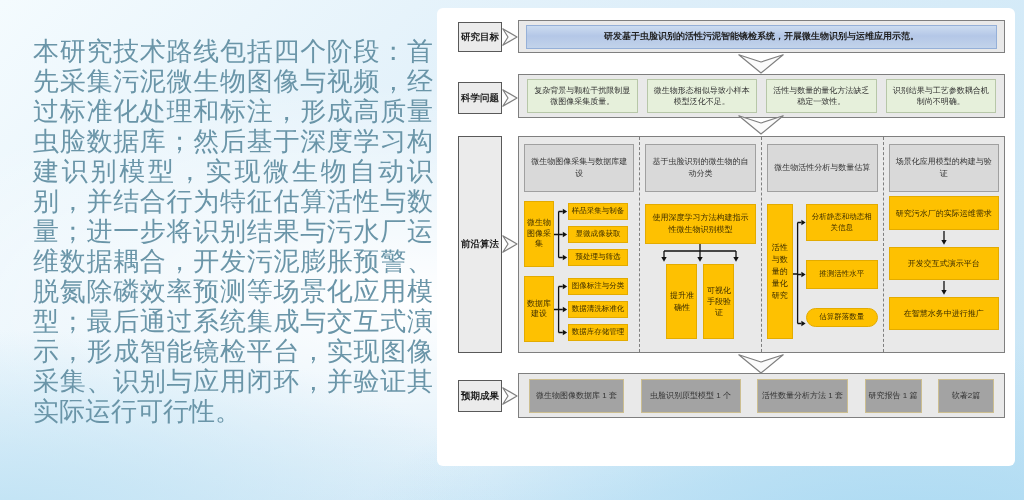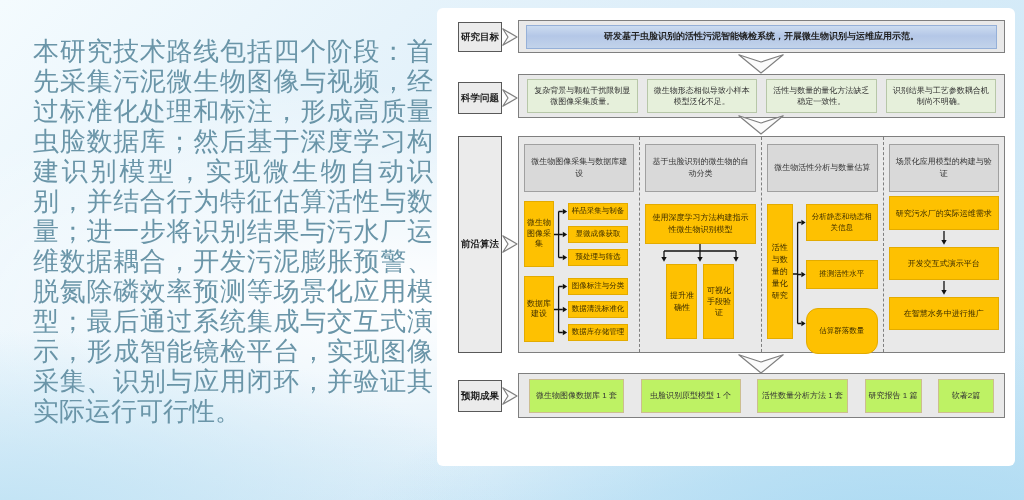--- a/index.html
+++ b/index.html
@@ -53,21 +53,21 @@
   }
   .c-quest{top:66px;height:44px;display:flex;align-items:center;gap:9px;padding:0 8px;}
   .greenbox{
     flex:1;height:34px;background:#e6f0db;border:1px solid #b7c7a8;box-sizing:border-box;
     display:flex;align-items:center;justify-content:center;text-align:center;
     font-size:8px;line-height:1.4;color:#333;padding:0 4px;
   }
   .c-content{top:128px;height:217px;display:flex;}
   .c-out{top:365px;height:45px;display:flex;align-items:center;justify-content:space-between;padding:0 10px;}
   .yellowbox{
-    height:34px;background:#bef264;border:1px solid #ccbe90;box-sizing:border-box;
+    height:34px;background:#a3a3a3;border:1px solid #ccbe90;box-sizing:border-box;
     display:flex;align-items:center;justify-content:center;
     font-size:8px;color:#333;white-space:nowrap;
   }
   
   .col{flex:1;padding:7px 5px 4px 5px;box-sizing:border-box;}
   .col.sep{border-right:1px dashed #7f7f7f;}
   .colheader{
     height:48px;background:#d9d9d9;border:1px solid #a0a0a0;box-sizing:border-box;
     display:flex;align-items:center;justify-content:center;text-align:center;
     font-size:8px;line-height:1.45;color:#333;padding:0 3px;
@@ -82,21 +82,21 @@
   .leafstack{display:flex;flex-direction:column;gap:6px;}
   .leaf{width:60px;height:17px;font-size:7.5px;white-space:nowrap;font-family:Liberation Serif, serif;}
   .rootwide{margin-top:12px;height:40px;font-size:8px;line-height:1.45;padding:0 4px;}
   .connB{display:block;margin:0 auto;}
   .vleafrow{display:flex;justify-content:center;gap:6px;}
   .vleaf{width:31px;height:75px;font-size:8px;line-height:1.4;padding:0 2px;}
   .c3body{display:flex;align-items:flex-start;margin-top:12px;}
   .rootvert{width:26px;height:135px;font-size:8px;line-height:1.5;padding:0 2px;}
   .leafstack3{display:flex;flex-direction:column;gap:19px;}
   .leaf3{width:72px;font-size:7.5px;line-height:1.35;padding:0 2px;}
-  .l3a{height:37px;} .l3b{height:29px;} .l3c{height:46px;border-radius:12px;}
+  .l3a{height:37px;} .l3b{height:29px;} .l3c{height:19px;border-radius:12px;}
   .steps{margin-top:4px;}
   .stepbox{height:33px;font-size:8px;padding:0 3px;}
   .varrow{display:block;margin:1px auto;}
   .conn{flex:none;}
 </style>
 </head>
 <body>
 
 <div class="stage">
 

